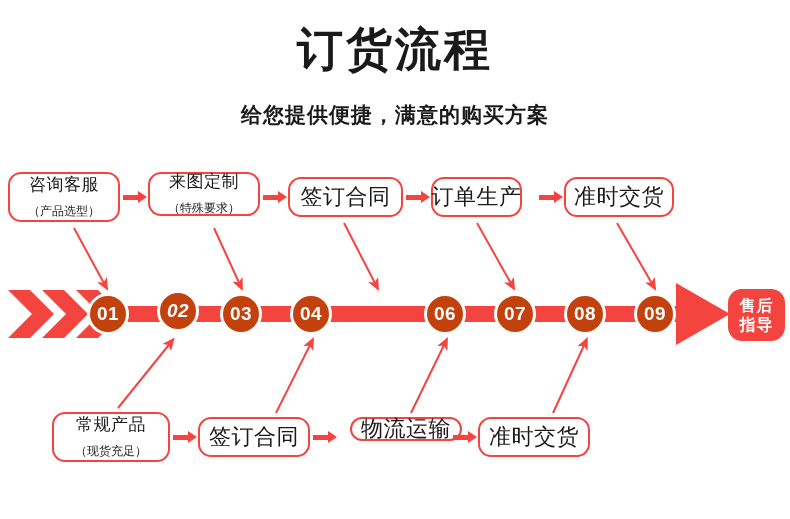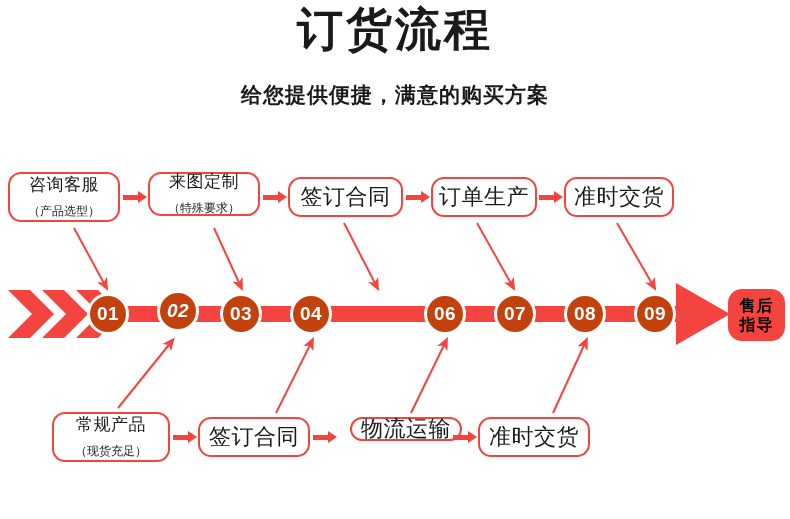--- a/index.html
+++ b/index.html
@@ -25,21 +25,21 @@
   
   .header {
     position: absolute;
     top: 0;
     left: 0;
     width: 790px;
     text-align: center;
   }
   .title {
     margin: 0;
-    padding-top: 0;
+    padding-top: 20px;
     font-size: 46px;
     line-height: 58px;
     font-weight: bold;
     letter-spacing: 3px;
     color: #1a1a1a;
     font-family: "Liberation Sans", "DejaVu Sans", sans-serif;
   }
   .subtitle {
     margin: 12px;
     padding-top: 12px;
@@ -126,21 +126,21 @@
     display: flex;
     align-items: center;
     justify-content: center;
     font-family: "Liberation Sans", "DejaVu Sans", sans-serif;
     letter-spacing: 0.5px;
   }
   .end-badge {
     position: absolute;
     background: #f4443f;
     border-radius: 14px;
-    color: #000000;
+    color: #ffffff;
     font-size: 16px;
     line-height: 19px;
     font-weight: bold;
     display: flex;
     flex-direction: column;
     align-items: center;
     justify-content: center;
     text-align: center;
     letter-spacing: 1px;
   }
@@ -186,21 +186,21 @@
 
   <div class="flow-box one-line" style="left:288px; top:177px; width:115px; height:40px;">
     <span class="bx-main">签订合同</span>
   </div>
 
   <div class="mini-arrow" style="left:406px; top:197px;">
     <div class="shaft" style="width:16px;"></div>
     <div class="head" style="left:15px;"></div>
   </div>
 
-  <div class="flow-box one-line" style="left:431px; top:177px; width:106px; height:40px;">
+  <div class="flow-box one-line" style="left:431px; top:177px; width:91px; height:40px;">
     <span class="bx-main">订单生产</span>
   </div>
 
   <div class="mini-arrow" style="left:539px; top:197px;">
     <div class="shaft" style="width:16px;"></div>
     <div class="head" style="left:15px;"></div>
   </div>
 
   <div class="flow-box one-line" style="left:564px; top:177px; width:110px; height:40px;">
     <span class="bx-main">准时交货</span>

